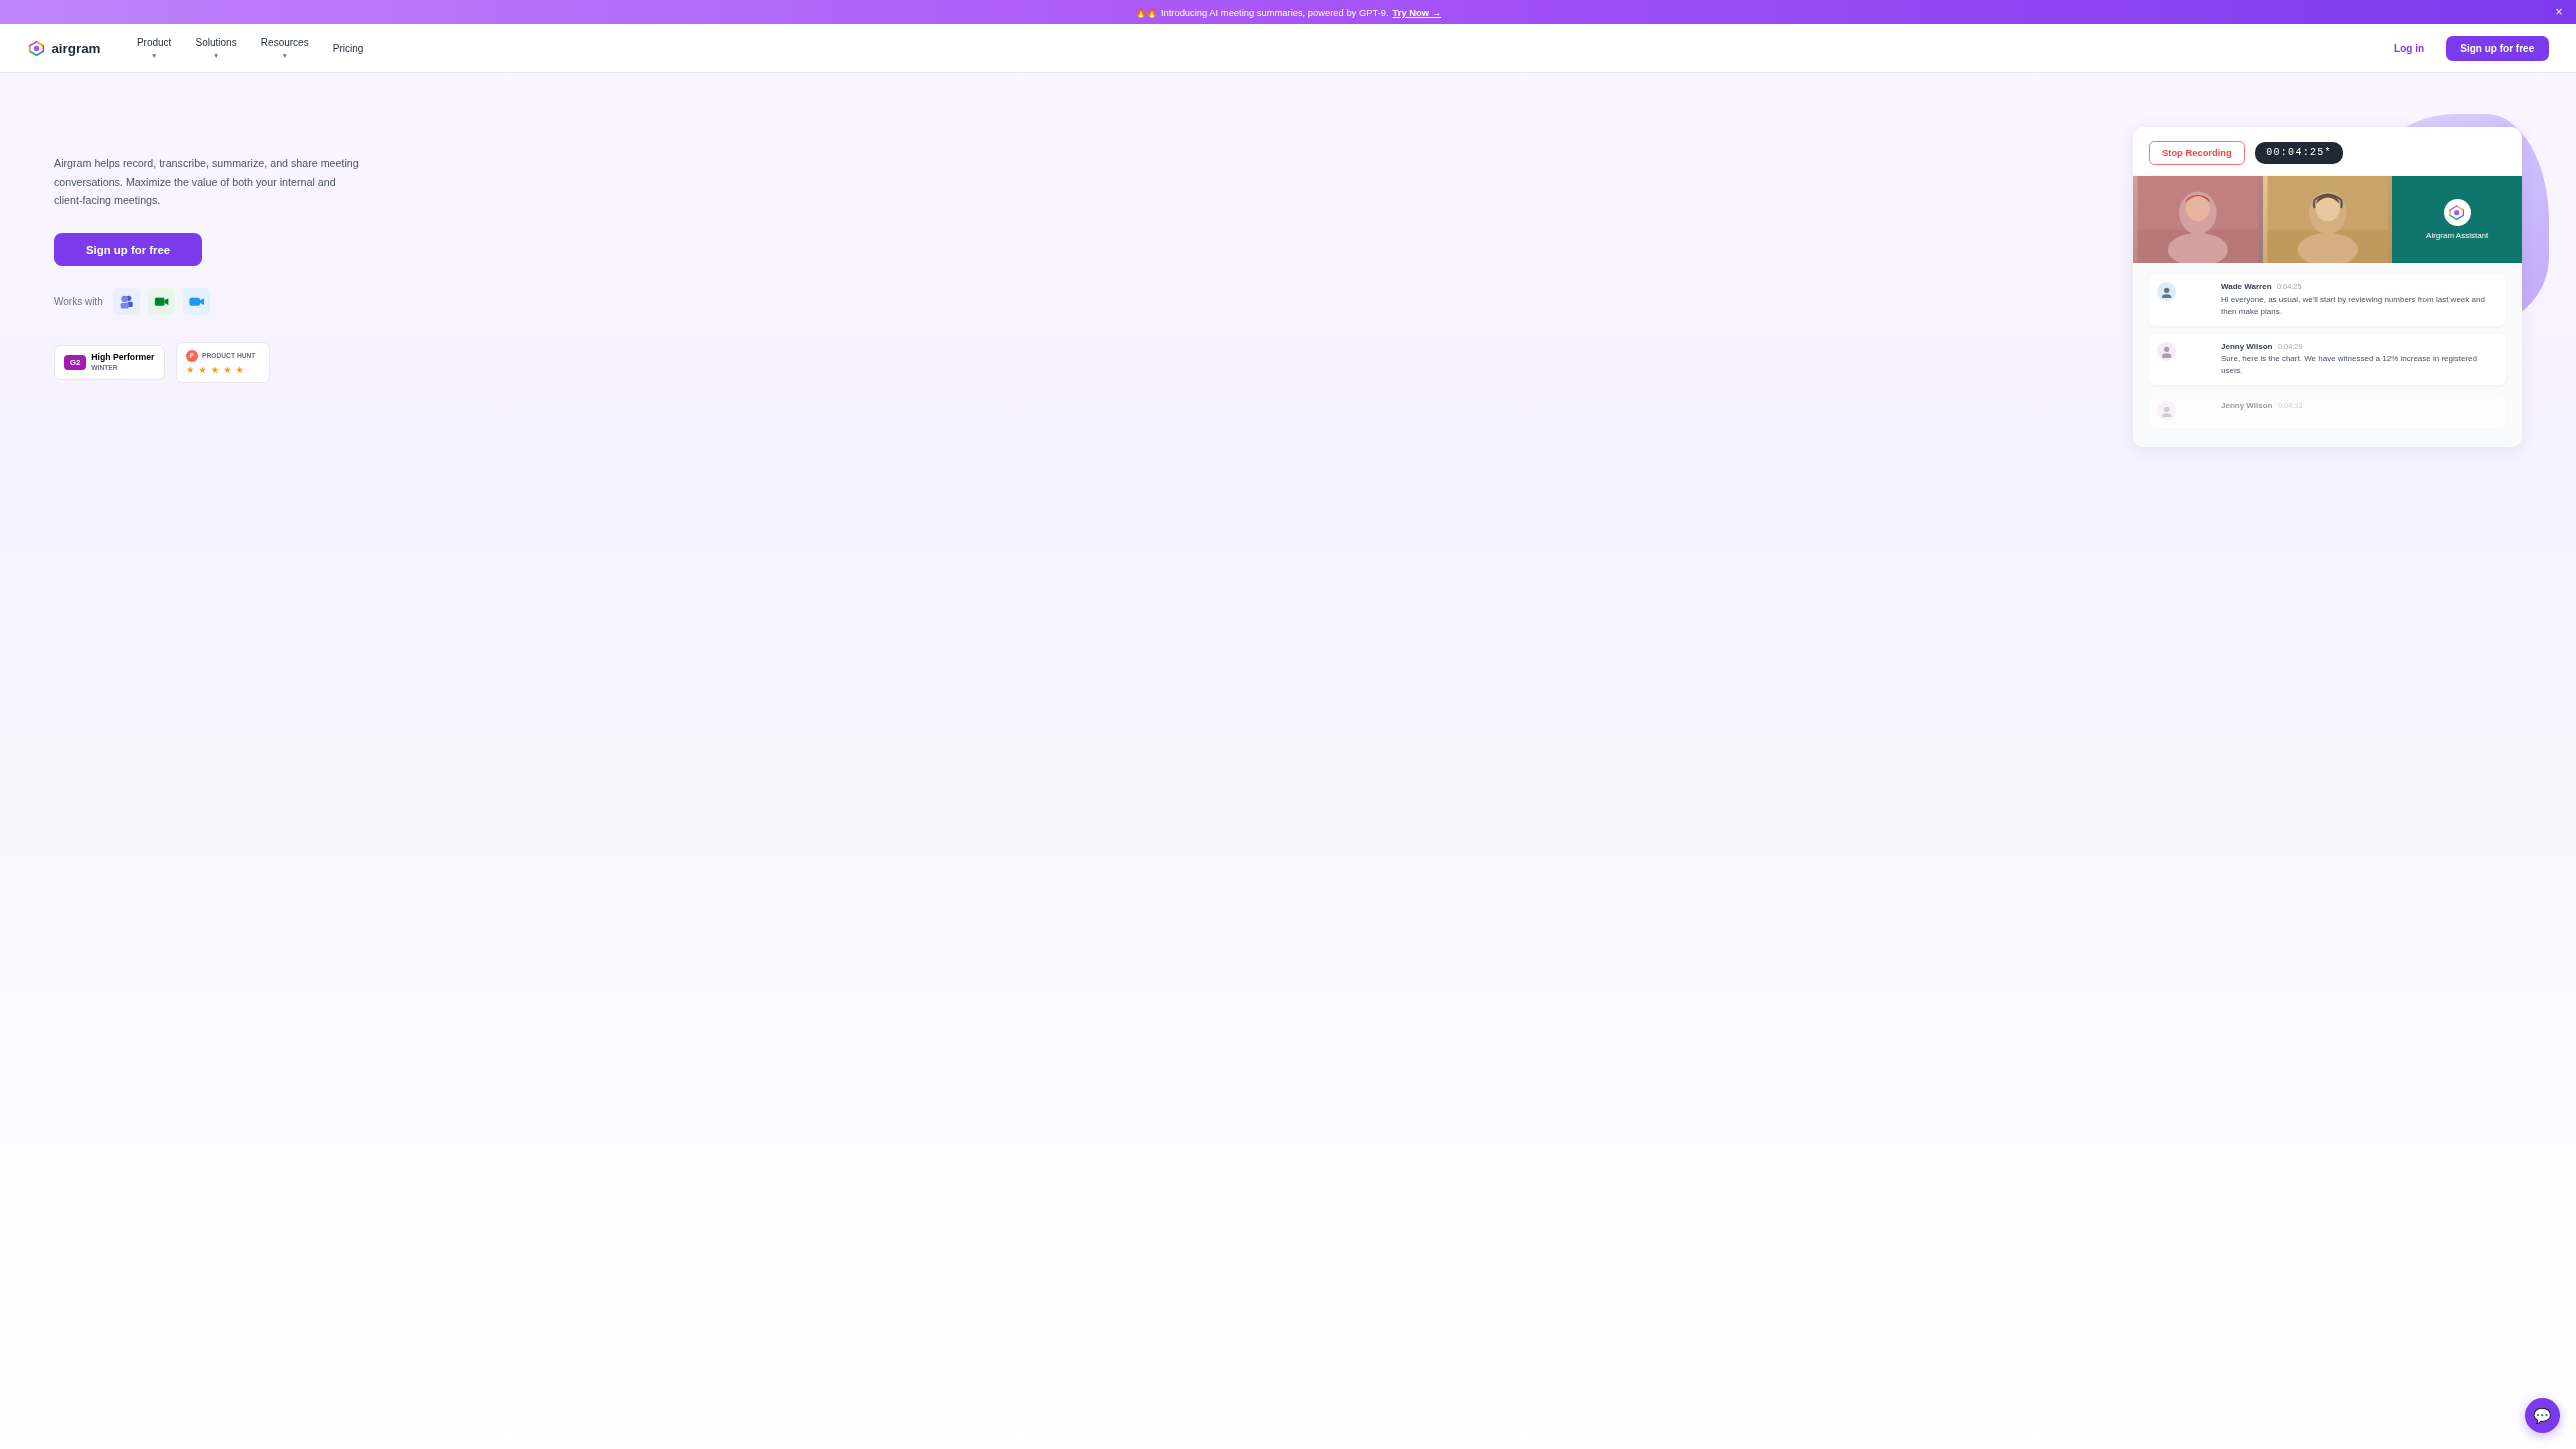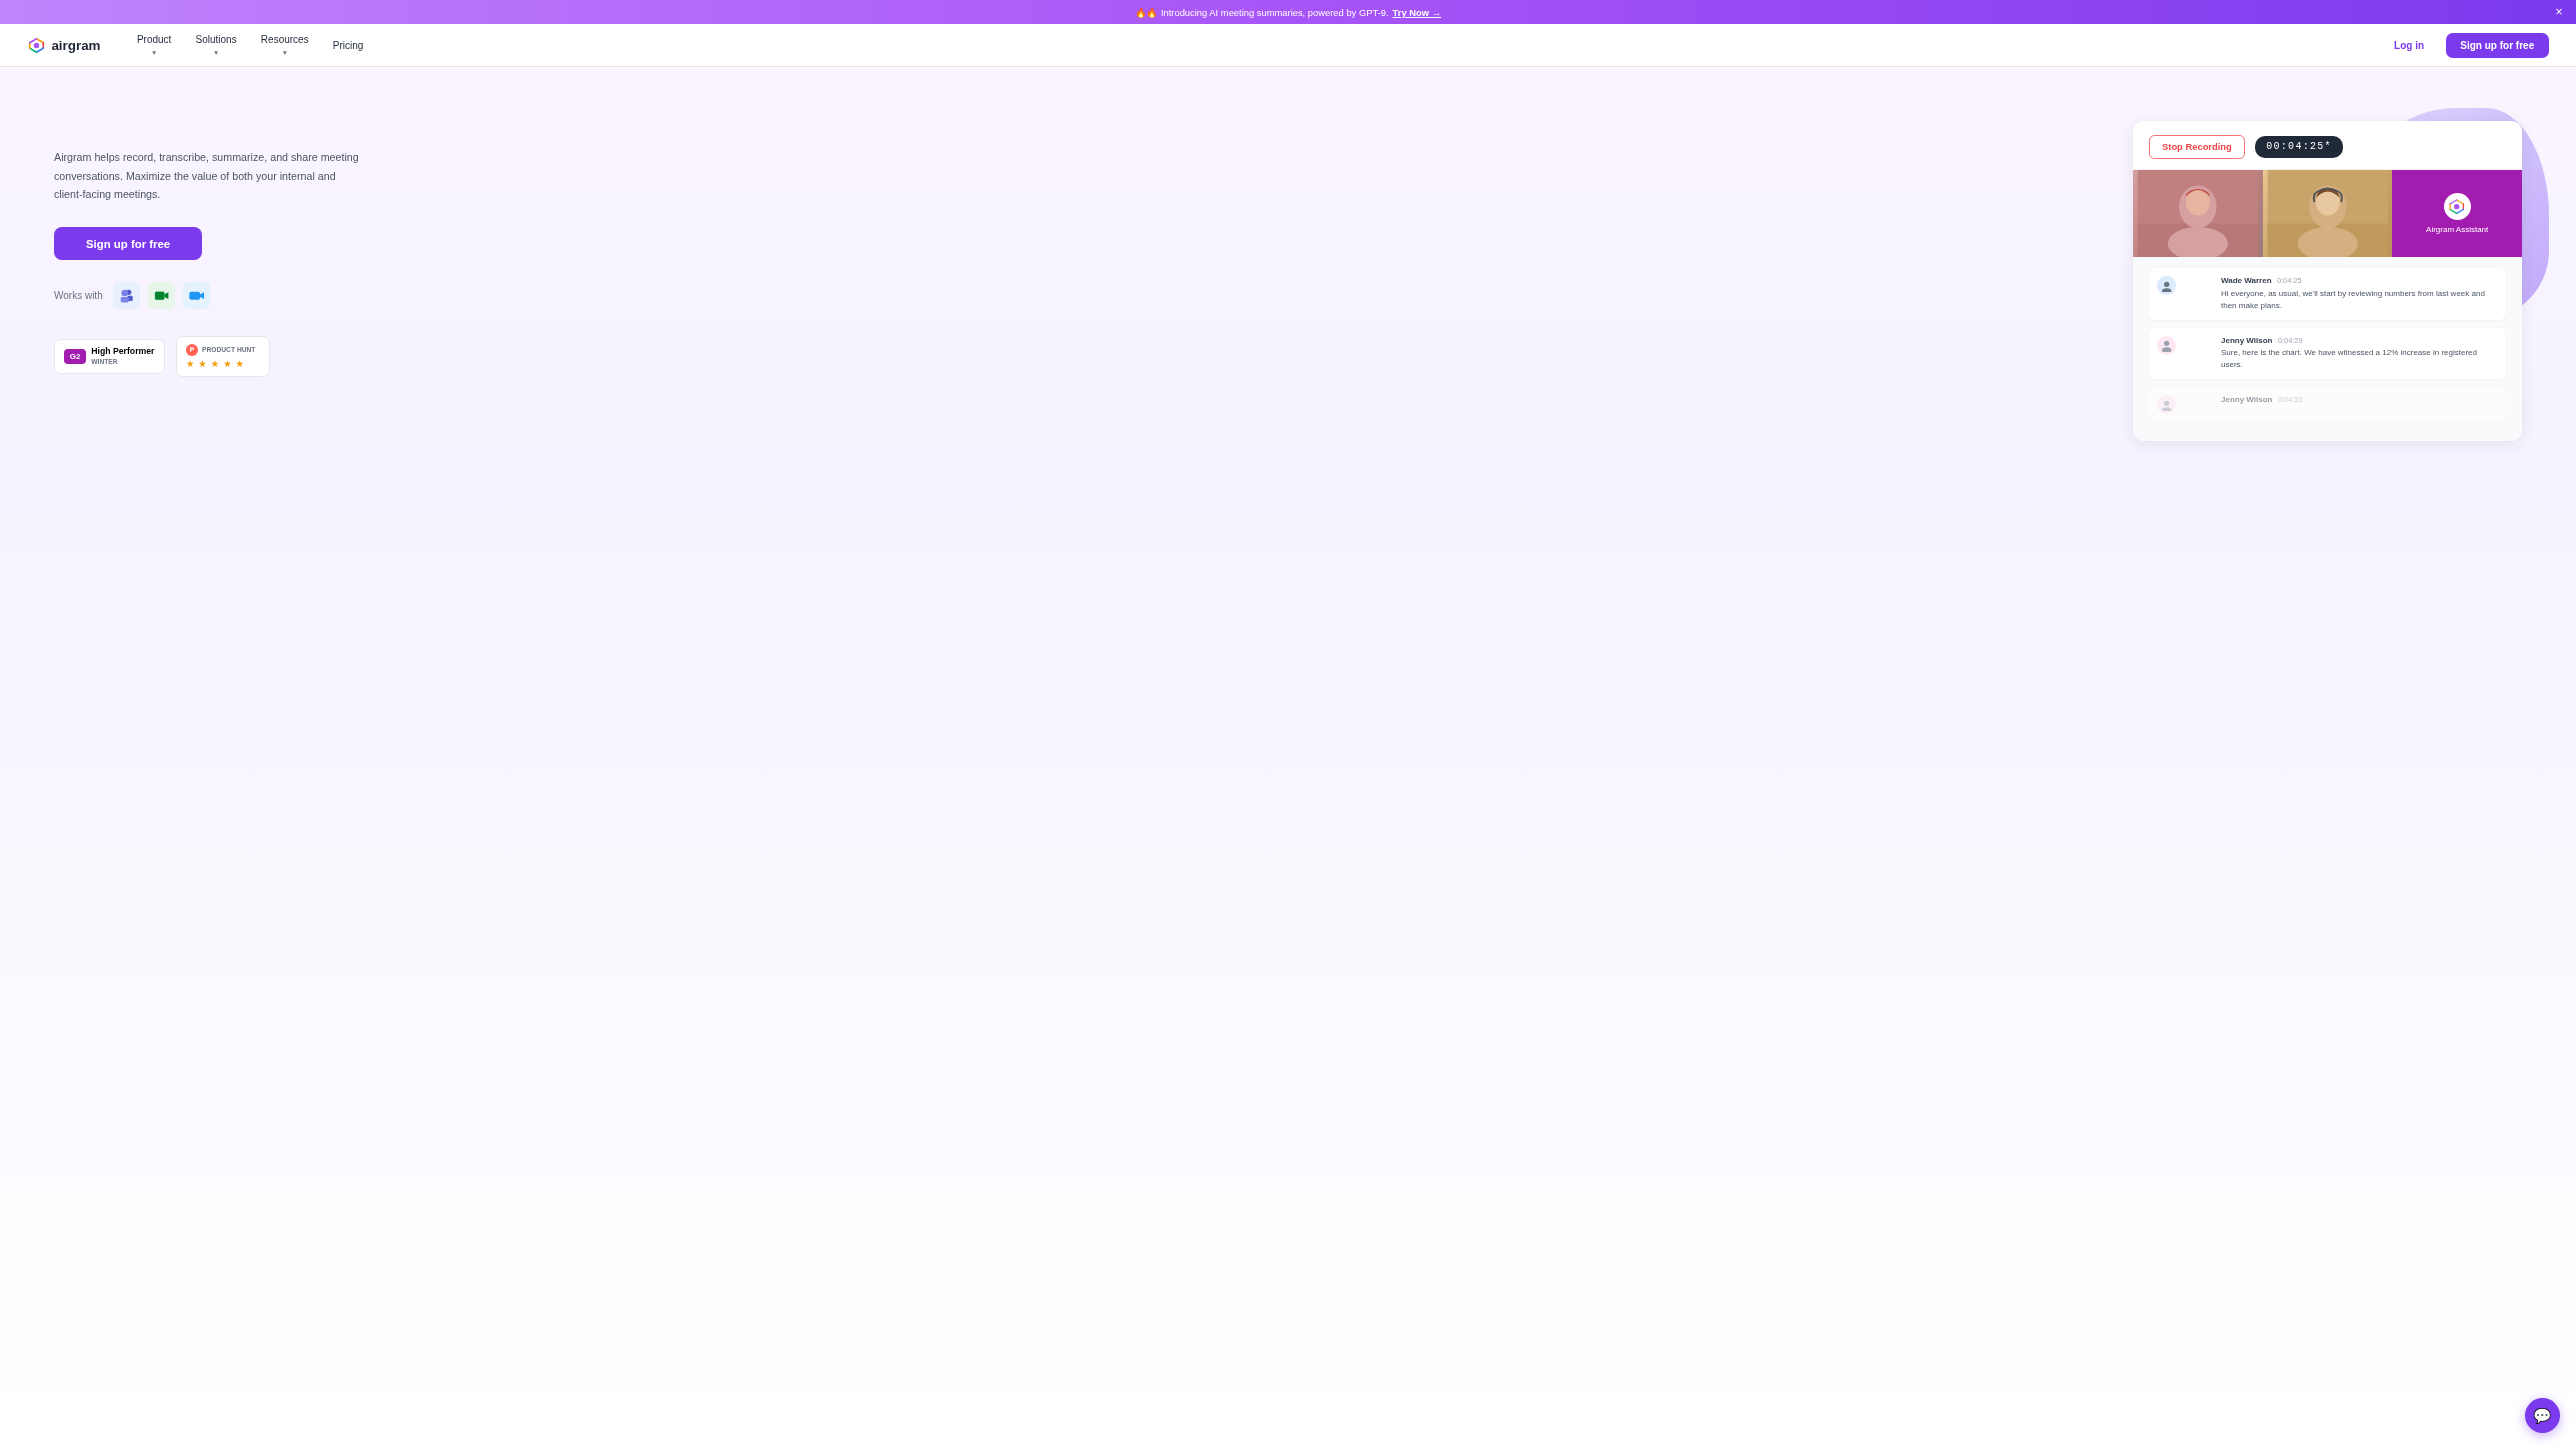--- a/index.html
+++ b/index.html
@@ -28,21 +28,21 @@
       font-size: 12px;
       cursor: pointer;
       line-height: 1;
     }
 
     
     .navbar {
       display: flex;
       align-items: center;
       padding: 0 27px;
-      height: 43px;
+      height: 49px;
       border-bottom: 0.7px solid #e5e7eb;
       background: #fff;
     }
     .logo {
       display: flex;
       align-items: center;
       gap: 5.4px;
       font-size: 13.4px;
       font-weight: 700;
       color: #1f2937;
@@ -242,21 +242,21 @@
       height: 100%;
       display: flex;
       align-items: center;
       justify-content: center;
       font-size: 27px;
     }
     .video-1 { background: linear-gradient(135deg, #d4a0a0 0%, #c08080 50%, #9b7b7b 100%); }
     .video-2 { background: linear-gradient(135deg, #e8c890 0%, #c9a46a 50%, #b8925a 100%); }
     .airgram-assistant-thumb {
       flex: 1;
-      background: #a21caf;
+      background: #0f766e;
       display: flex;
       flex-direction: column;
       align-items: center;
       justify-content: center;
       gap: 5.4px;
       color: white;
       font-size: 8.7px;
       font-weight: 500;
     }
     .airgram-logo-small {

